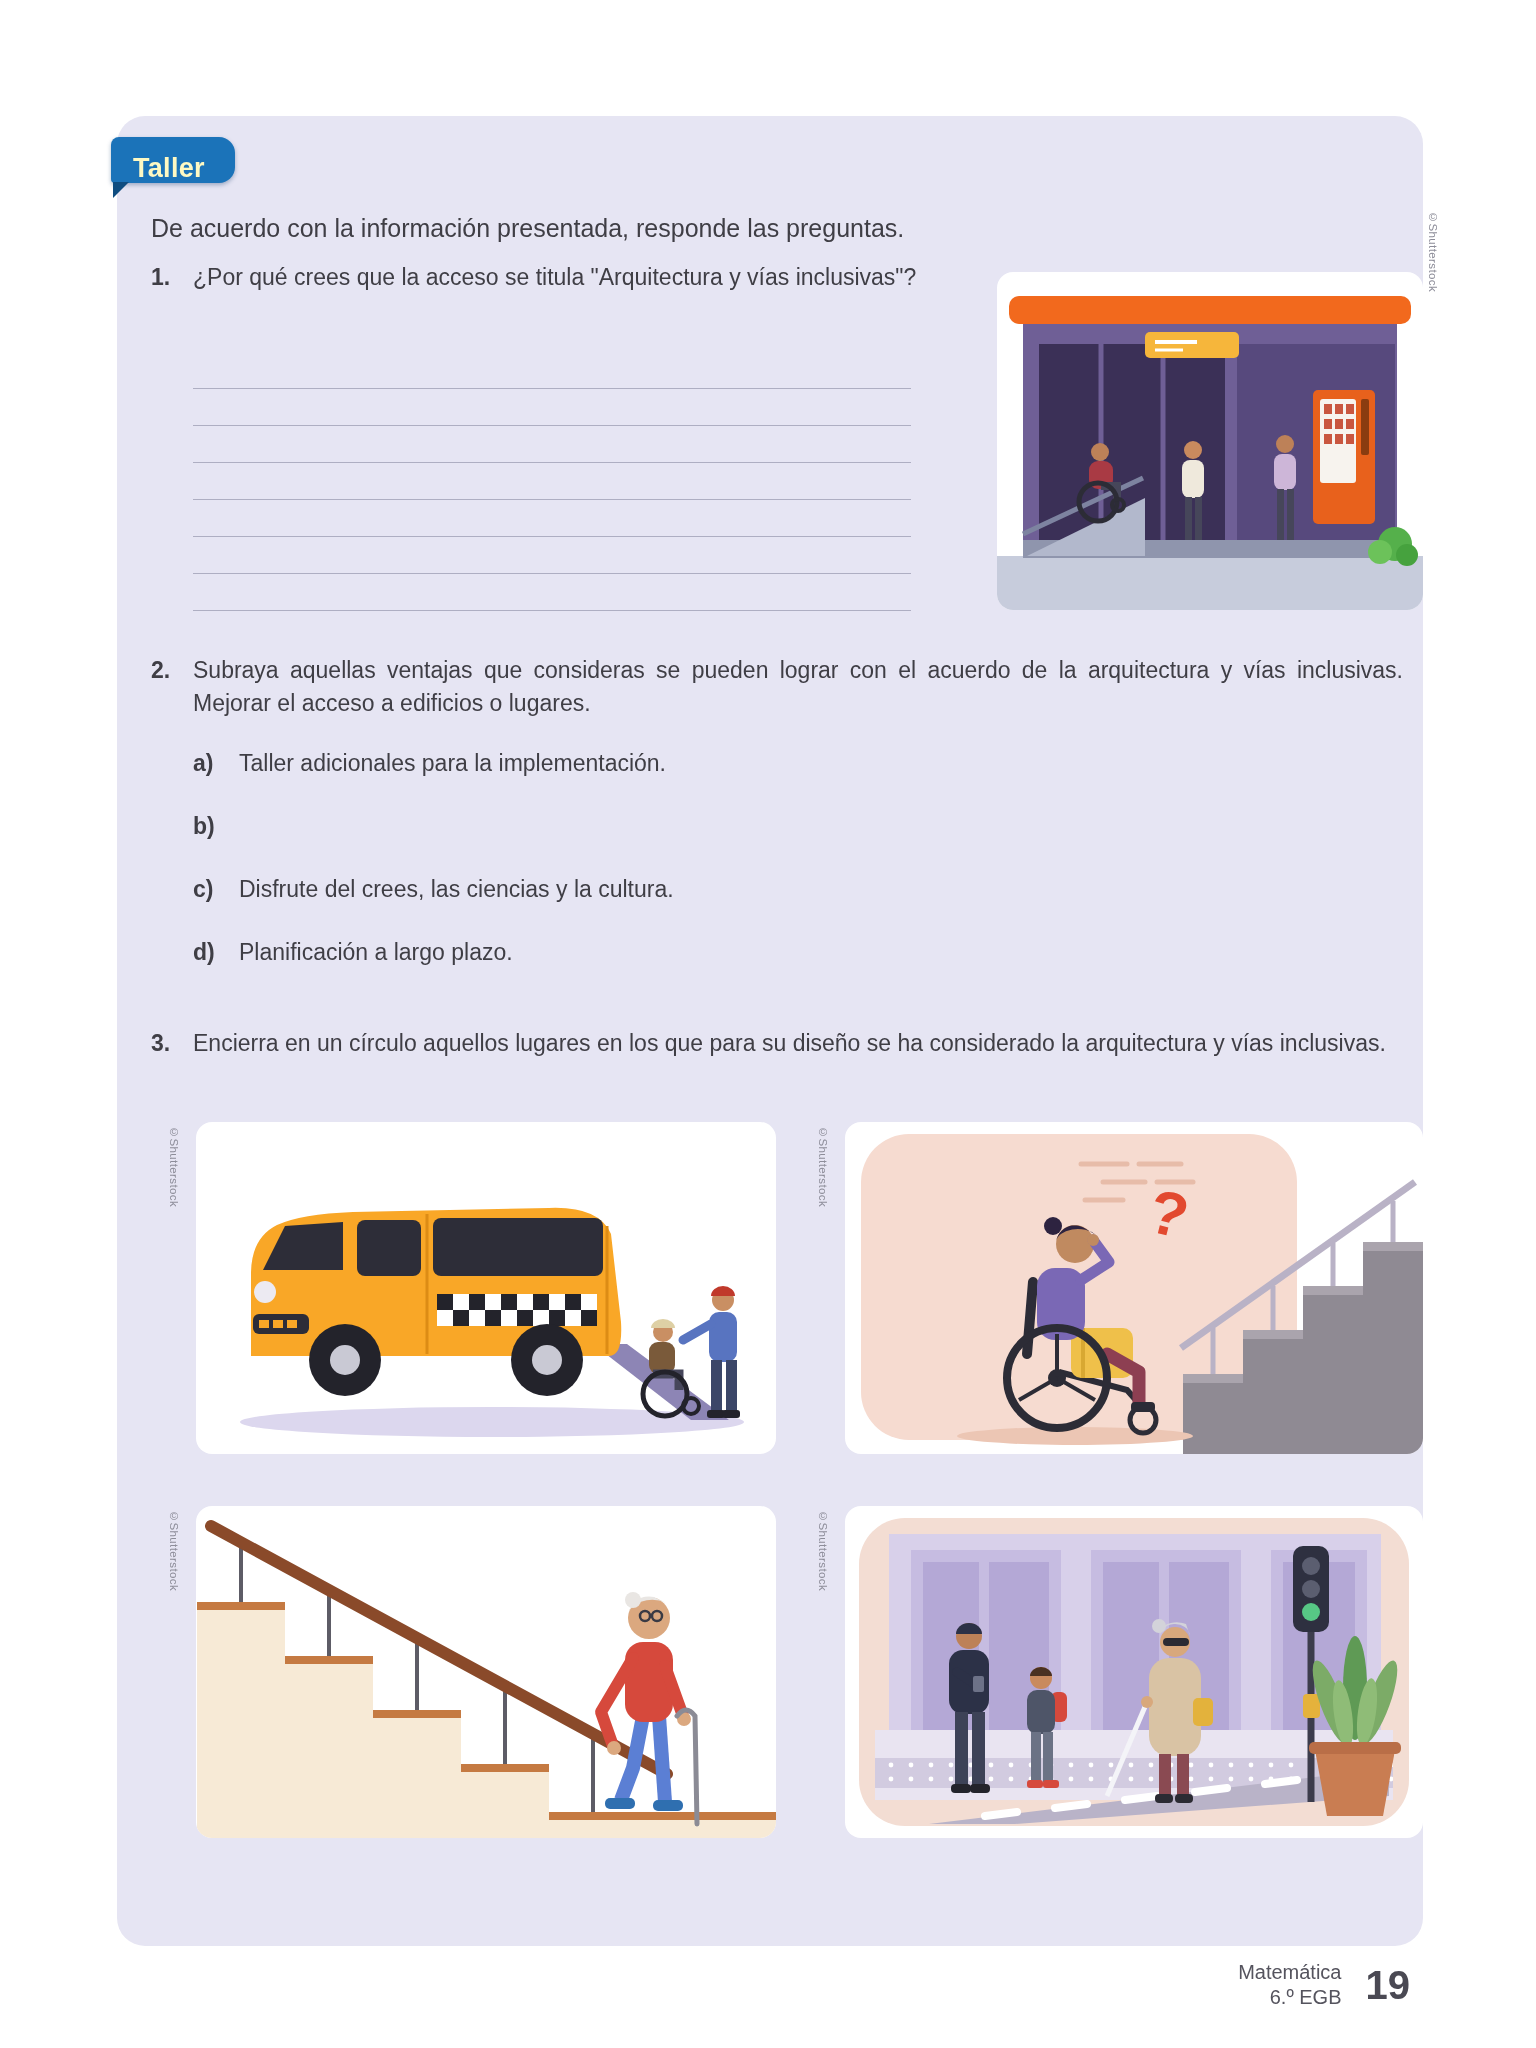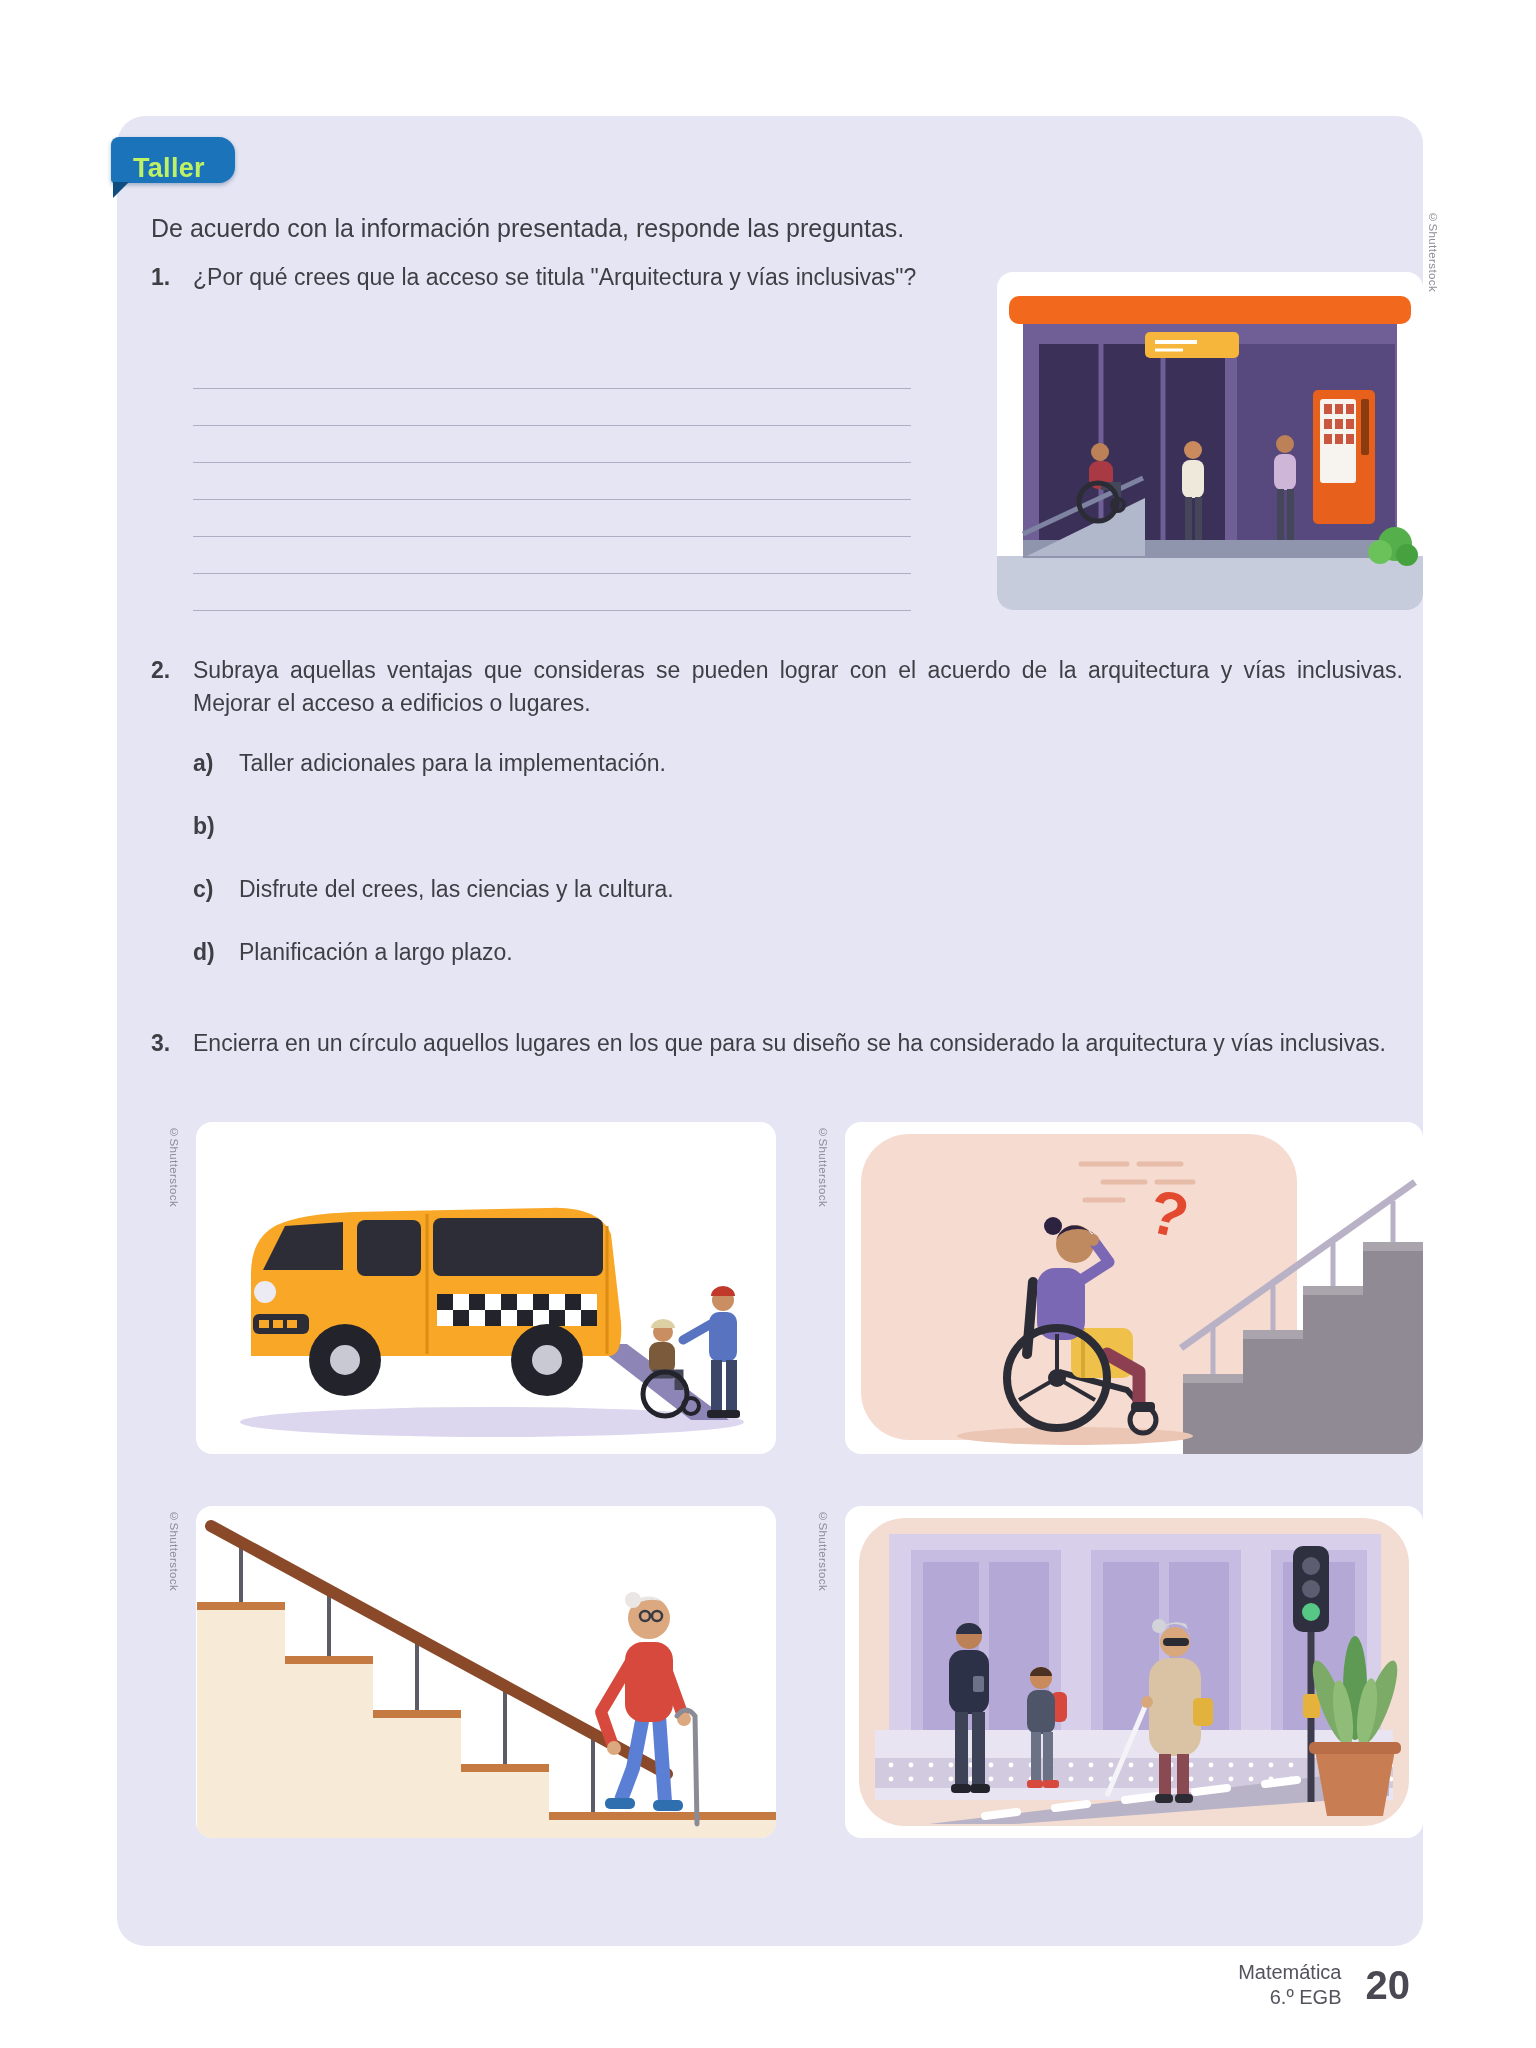--- a/index.html
+++ b/index.html
@@ -19,21 +19,21 @@
   .tab {
     position:absolute; left:111px; top:137px; height:46px; padding:0 30px 0 22px;
     background:#1b73b9; border-radius:8px 16px 16px 4px;
     display:flex; align-items:center; z-index:3;
     box-shadow:0 2px 4px rgba(20,60,110,.35);
   }
   .tab::before {
     content:""; position:absolute; left:2px; top:100%; margin-top:-1px;
     border:8px solid transparent; border-top-color:#0f4d80; border-left-color:#0f4d80;
   }
-  .tab-label { color:#bef264; font-weight:bold; font-size:27px; letter-spacing:.3px;margin-top:16px; }
+  .tab-label { color:#fef9c3; font-weight:bold; font-size:27px; letter-spacing:.3px;margin-top:16px; }
 
   .intro { position:absolute; left:151px; top:214px; font-size:25px; z-index:2; }
 
   .q { position:absolute; display:flex; font-size:23px; line-height:1.45; z-index:2; }
   .qnum { width:42px; flex:none; font-weight:bold; }
   .qtext { flex:1; text-align:justify; }
   .q1 { left:151px; top:261px; width:798px; }
   .q2 { left:151px; top:654px; width:1252px; }
   .q3 { left:151px; top:1027px; width:1252px; }
 
@@ -426,14 +426,14 @@
     </g>
   </svg>
 </div>
 <div class="credit creditD">©Shutterstock</div>
 
 <div class="footer">
   <div class="footer-text">
     <div>Matemática</div>
     <div>6.º EGB</div>
   </div>
-  <div class="page-number">20</div>
+  <div class="page-number">19</div>
 </div>
 
 </body></html>

